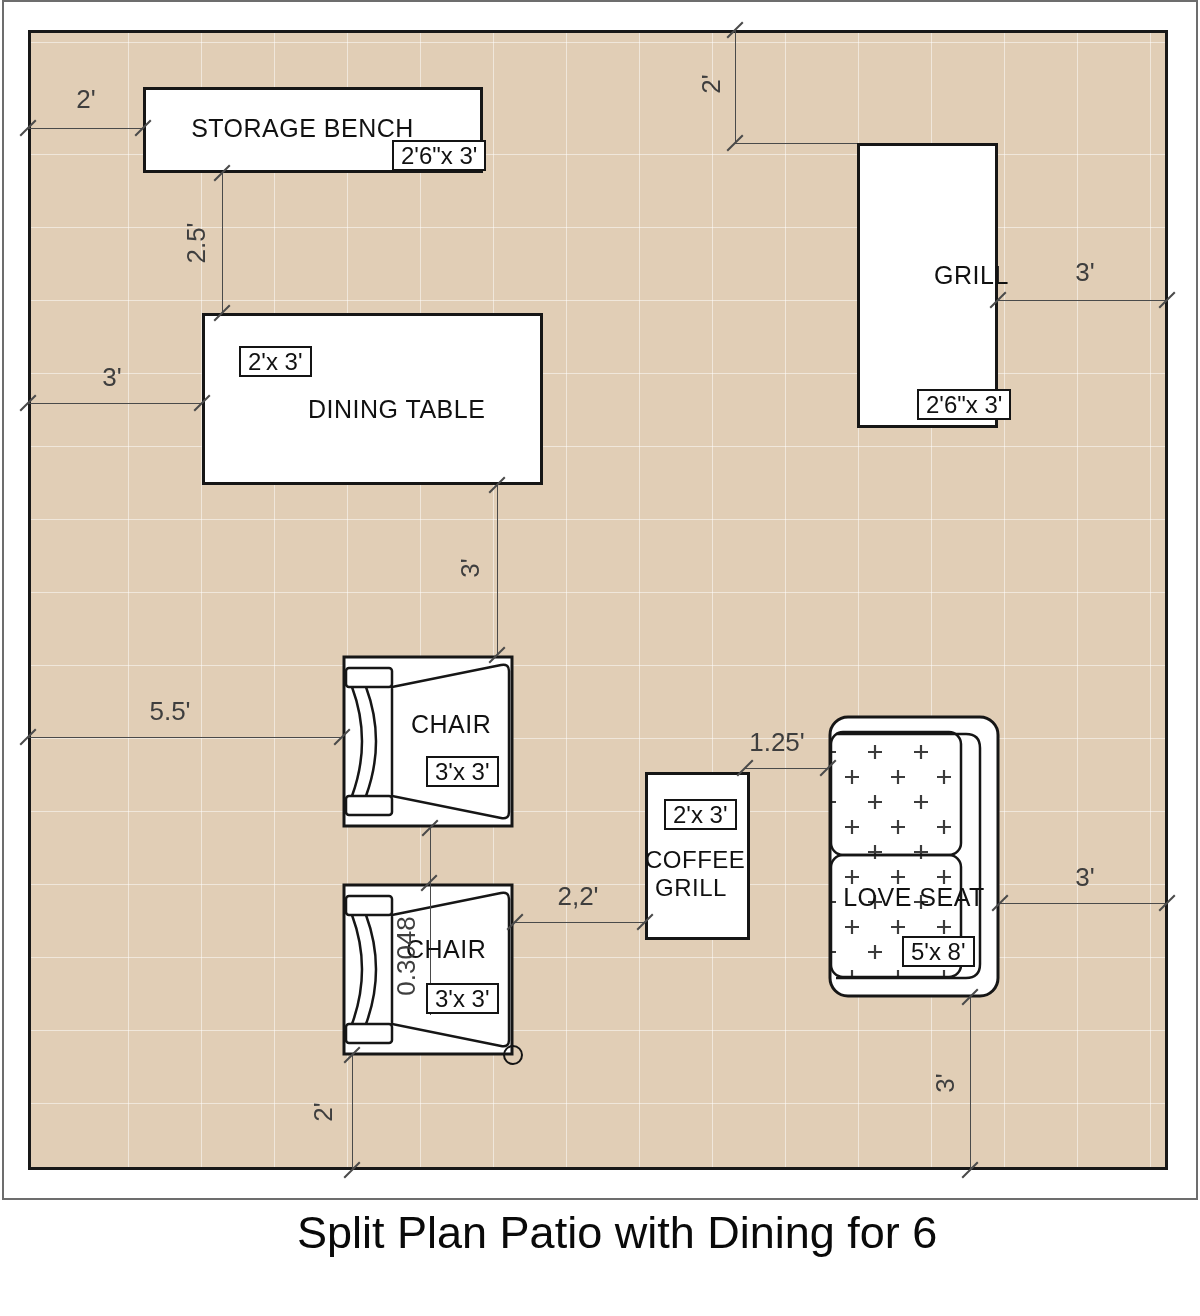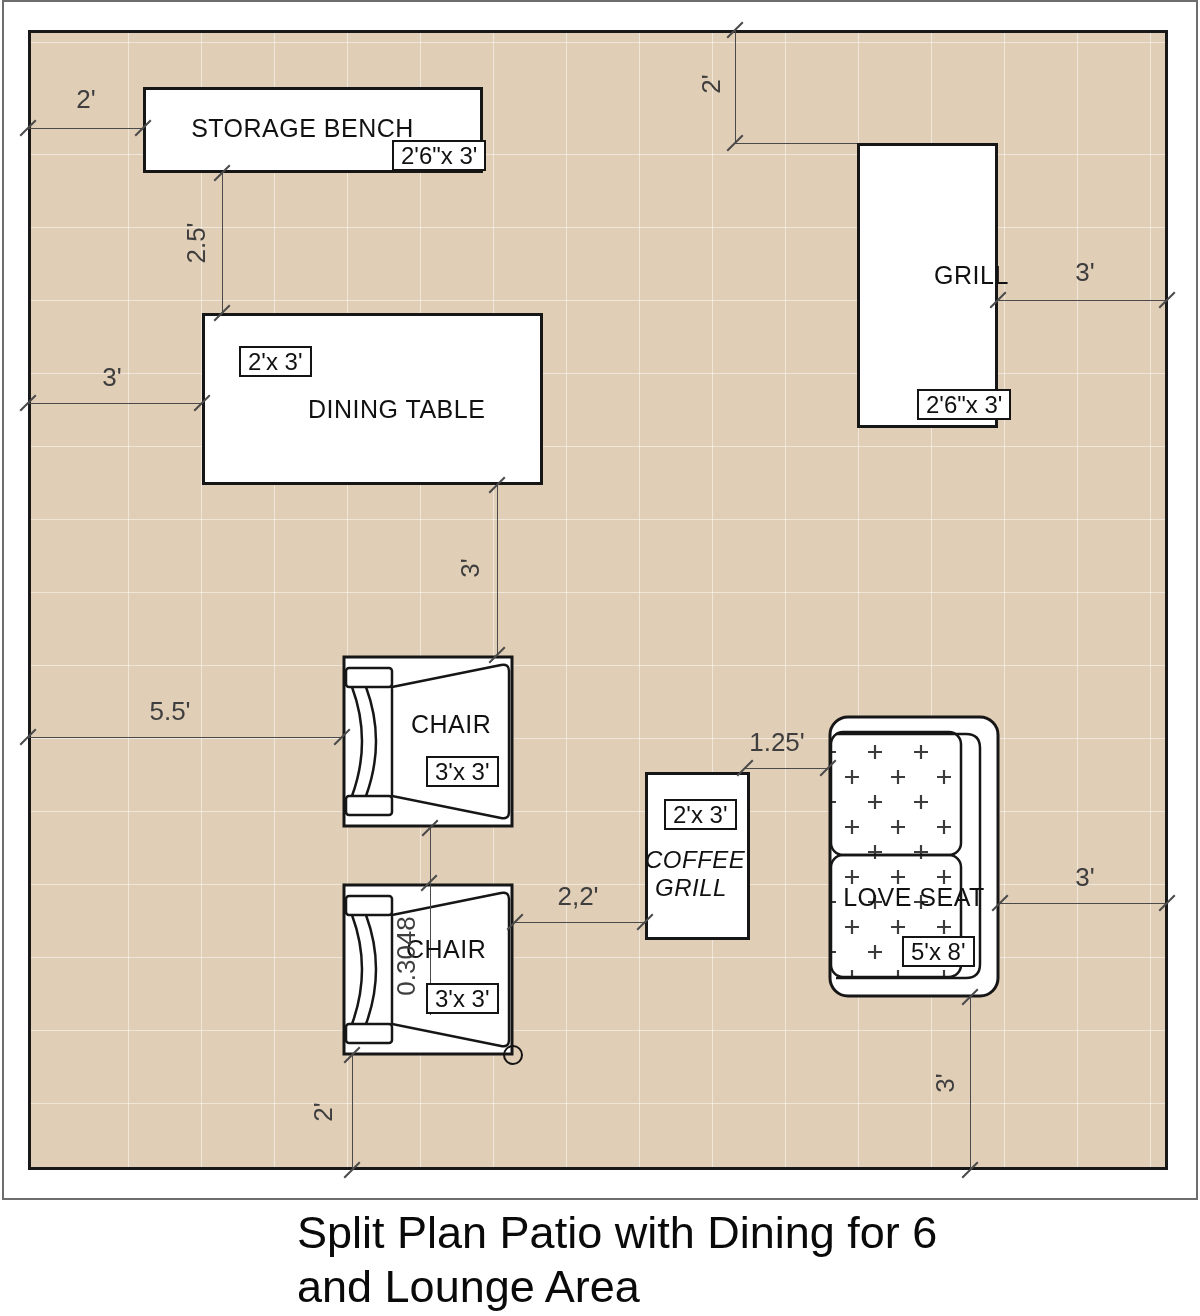--- a/index.html
+++ b/index.html
@@ -74,21 +74,21 @@
     <rect x="4" y="13" width="46" height="19" rx="3" fill="#ffffff" stroke="#161616" stroke-width="2.5"></rect>
     <rect x="4" y="141" width="46" height="19" rx="3" fill="#ffffff" stroke="#161616" stroke-width="2.5"></rect>
     <path d="M10,32 Q30,86 10,141 M24,32 Q44,86 24,141" fill="none" stroke="#161616" stroke-width="2.5"></path>
   </svg>
   <div class="fname" style="left:406px;top:935px;">CHAIR</div>
   <div class="sizebox" style="left:426px;top:983px;">3'x 3'</div>
   <div class="circ" style="left:503px;top:1045px;"></div>
 
   <div class="furn" style="left:645px;top:772px;width:105px;height:168px;"></div>
   <div class="sizebox" style="left:664px;top:780px;margin-top:19px;">2'x 3'</div>
-  <div class="fname fcenter" style="left:645px;top:846px;width:92px;font-size:24px;line-height:28px;font-style:italic;">
+  <div class="fname fcenter" style="left:645px;top:846px;width:92px;font-size:24px;line-height:28px;">
     <span>COFFEE</span><br>
     <span>GRILL</span>
   </div>
 
   <svg class="fsvg" style="left:828px;top:715px;" width="172" height="283" viewBox="0 0 172 283">
     <defs>
       <pattern id="lsp" width="46" height="50" patternUnits="userSpaceOnUse">
         <path d="M17,12 h14 M24,5 v14 M-6,37 h14 M1,30 v14 M40,37 h14 M47,30 v14" stroke="#3c3c3c" stroke-width="2.2" fill="none"></path>
       </pattern>
     </defs>
@@ -136,16 +136,15 @@
   <div class="dtext" style="left:1085px;top:877px;">3'</div>
 
   <div class="dlv" style="left:970px;top:997px;height:173px;"></div>
   <div class="dtext v" style="left:945px;top:1083px;">3'</div>
 
   <div class="dlv" style="left:352px;top:1055px;height:115px;"></div>
   <div class="dtext v" style="left:323px;top:1112px;">2'</div>
 
   <div id="title">
     <span>Split Plan Patio with Dining for 6</span><br>
-    <span>and Lounge Area</span>
   </div>
 
 </div>
 
 </body></html>

